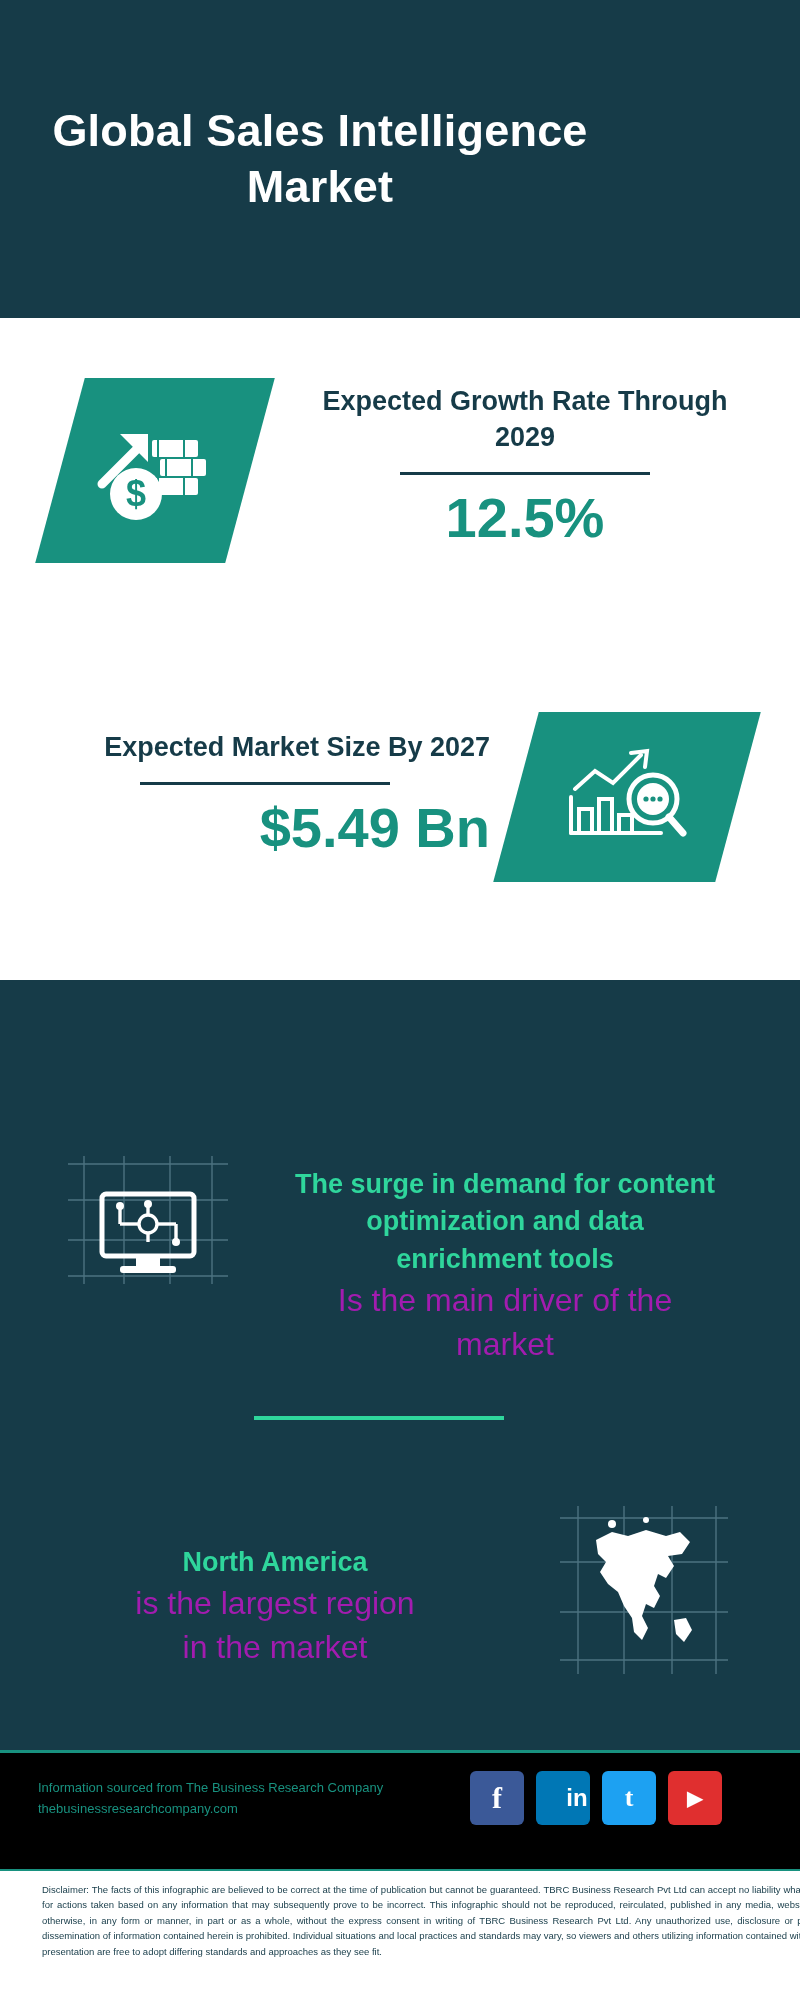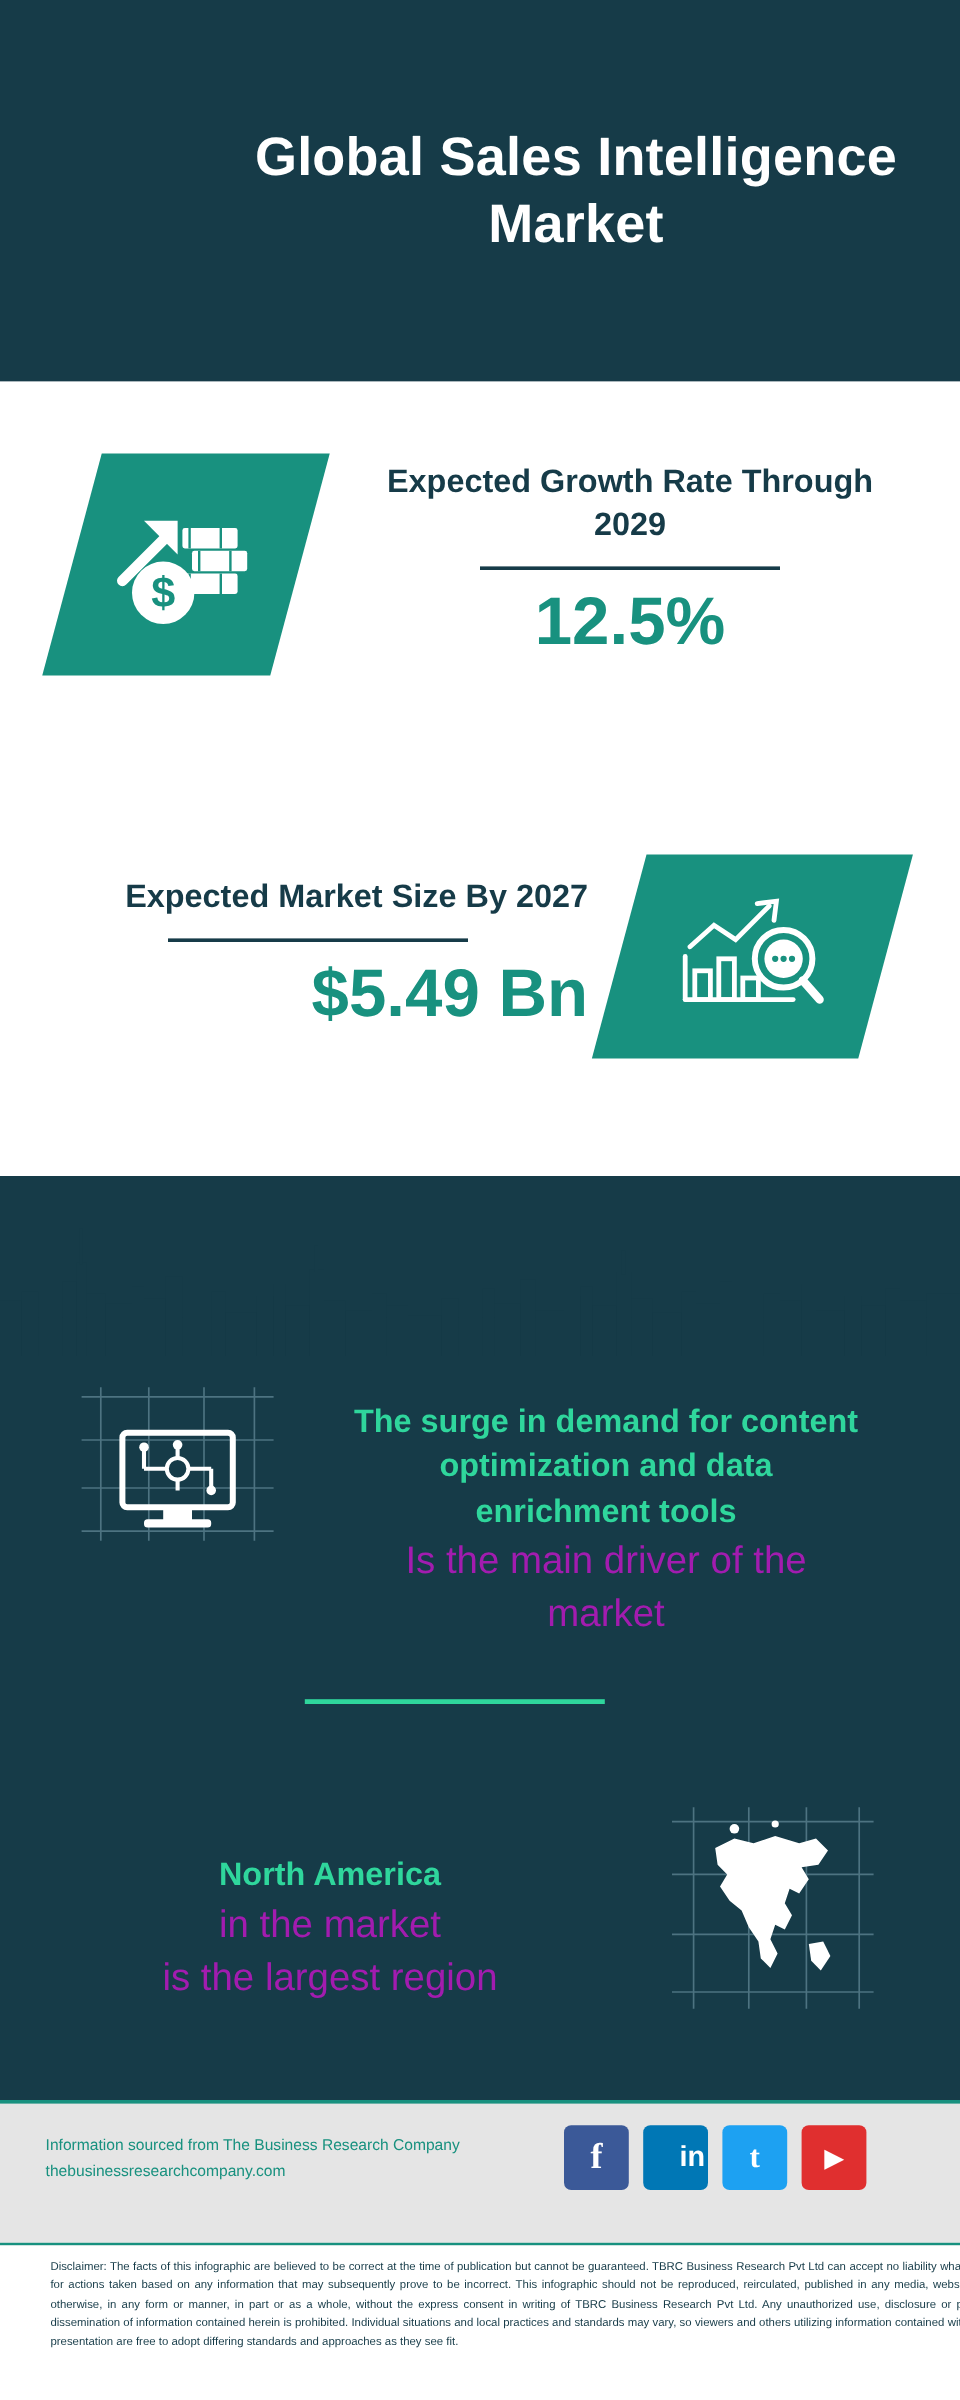--- a/index.html
+++ b/index.html
@@ -23,21 +23,21 @@
   
   .header {
     position: absolute;
     left: 0;
     top: 0;
     width: 800px;
     height: 318px;
     background: #163b48;
     display: flex;
     align-items: center;
-    justify-content: flex-end;
+    justify-content: flex-start;
   }
   .header-title {
     color: #ffffff;
     font-size: 45px;
     font-weight: bold;
     line-height: 1.25;
     text-align: center;
     letter-spacing: 0.2px;
     max-width: 640px;
   }
@@ -184,21 +184,21 @@
     width: 180px;
     height: 180px;
   }
   
   .footer {
     position: absolute;
     left: 0;
     top: 1750px;
     width: 800px;
     height: 116px;
-    background: #e5e5e5;
+    background: #000000;
     border-top: 3px solid #18917f;
     border-bottom: 2px solid #18917f;
   }
   .footer-credit {
     position: absolute;
     left: 38px;
     top: 24px;
     width: 440px;
   }
   .footer-credit div {
@@ -416,22 +416,22 @@
 
   <div class="driver-text">
     <div class="accent-text">The surge in demand for content optimization and data enrichment tools</div>
     <div class="plain-text">Is the main driver of the market</div>
   </div>
 
   <div class="divider"></div>
 
   <div class="region-text">
     <div class="accent-text">North America</div>
+    <div class="plain-text">is the largest region</div>
     <div class="plain-text">in the market</div>
-    <div class="plain-text">is the largest region</div>
   </div>
 
   <div class="region-icon">
     <svg width="180" height="180" viewBox="0 0 180 180">
       <g stroke="#4d7381" stroke-width="1.4">
         <line x1="6" y1="18" x2="174" y2="18"></line>
         <line x1="6" y1="62" x2="174" y2="62"></line>
         <line x1="6" y1="112" x2="174" y2="112"></line>
         <line x1="6" y1="160" x2="174" y2="160"></line>
         <line x1="24" y1="6" x2="24" y2="174"></line>

